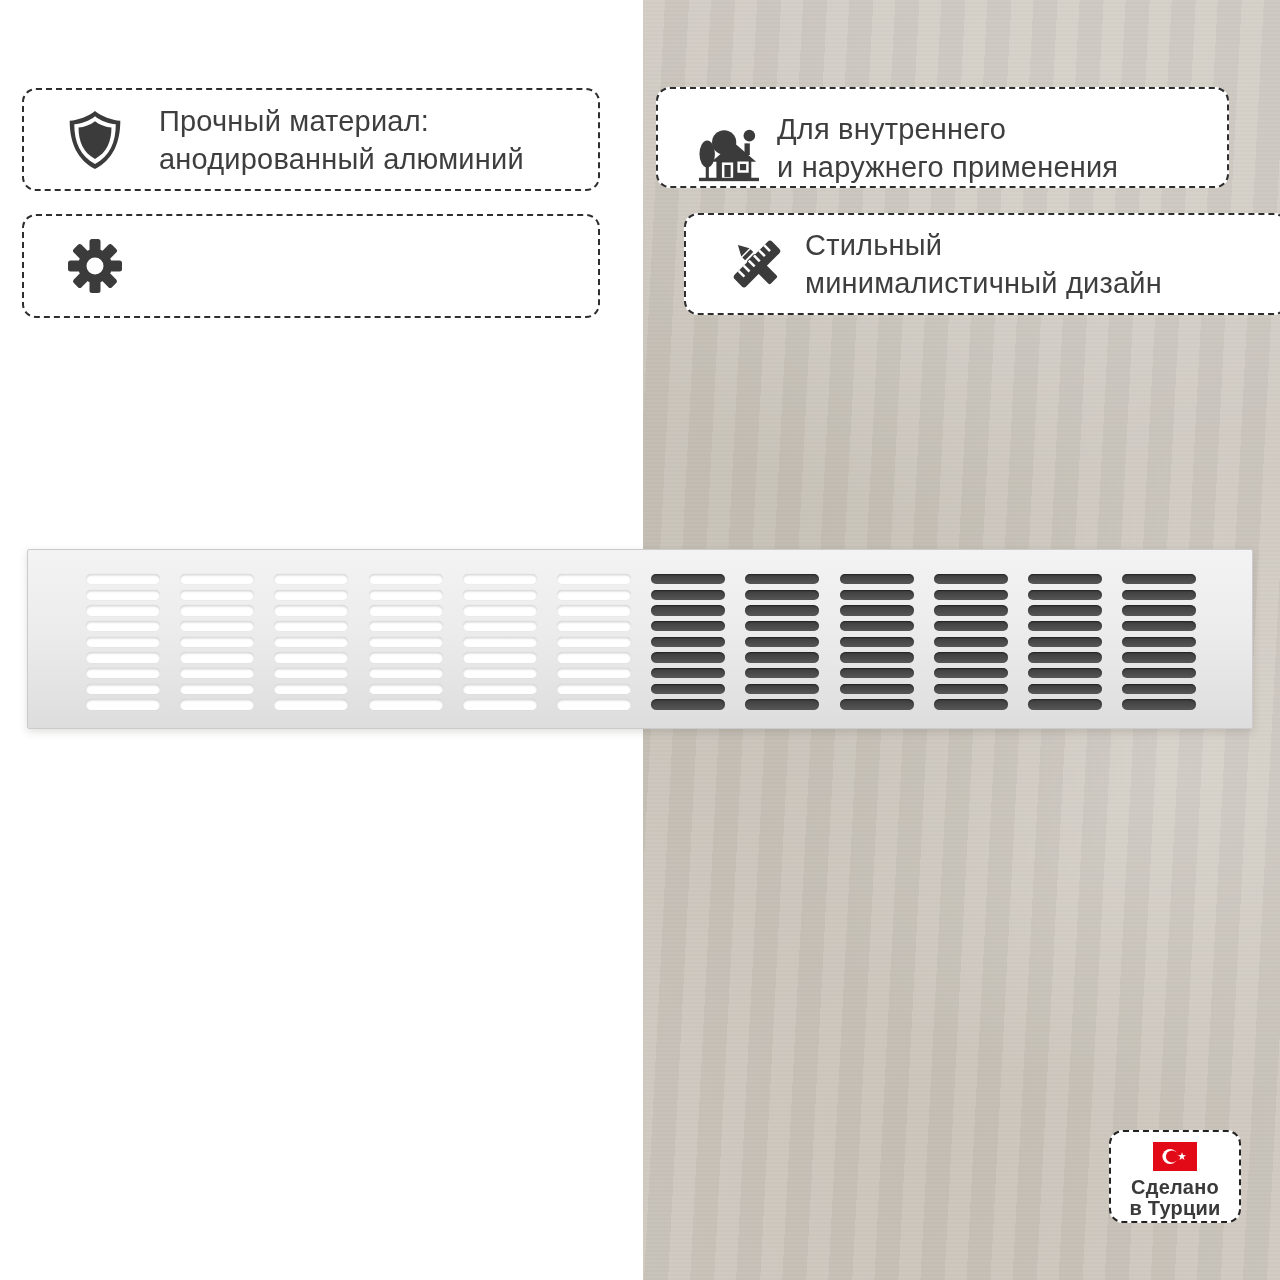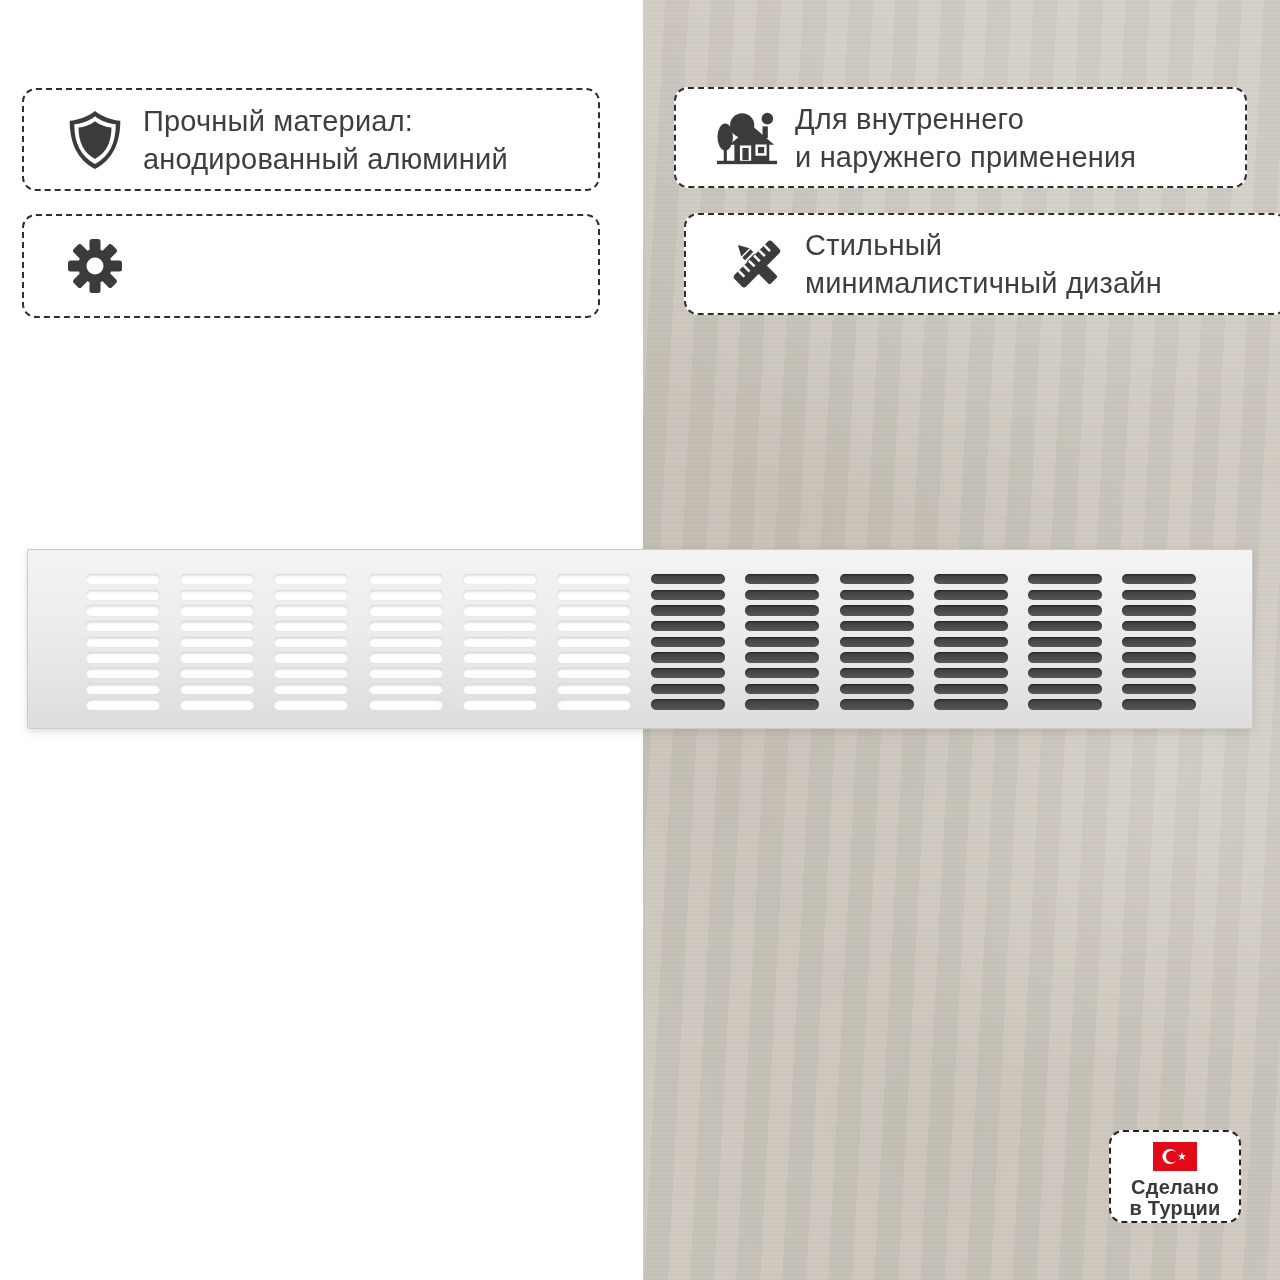--- a/index.html
+++ b/index.html
@@ -24,23 +24,23 @@
   
   .feature-box{
     position:absolute;background:#ffffff;border:2px dashed #2e2e2e;border-radius:14px;
     display:flex;align-items:center;box-sizing:border-box;padding-left:40px;
   }
   .icon-wrap{width:62px;height:62px;flex:none;margin-right:17px;display:flex;align-items:center;justify-content:center;}
   .feature-text{
     color:#3e3e3e;font-size:29px;line-height:38px;letter-spacing:0.2px;
     white-space:pre-line;flex:1;
   }
-  #box-material{left:22px;top:88px;width:578px;height:103px;}
+  #box-material{left:22px;top:88px;width:578px;height:103px;gap:16px;}
   #box-montage{left:22px;top:214px;width:578px;height:104px;}
-  #box-application{left:674px;top:87px;width:573px;height:101px;}
+  #box-application{left:656px;top:87px;width:573px;height:101px;align-items:flex-end;}
   #box-design{left:684px;top:213px;width:604px;height:102px;}
 
   
   .grille-plate{
     position:absolute;left:27px;top:549px;width:1226px;height:180px;
     background:linear-gradient(180deg,#f3f3f3 0%,#ececec 45%,#dddddd 100%);
     border:1px solid #cbcbcb;box-sizing:border-box;border-radius:2px;
     box-shadow:0 3px 9px rgba(90,85,75,0.18);
   }
   .slot{position:absolute;border-radius:5.5px;}

